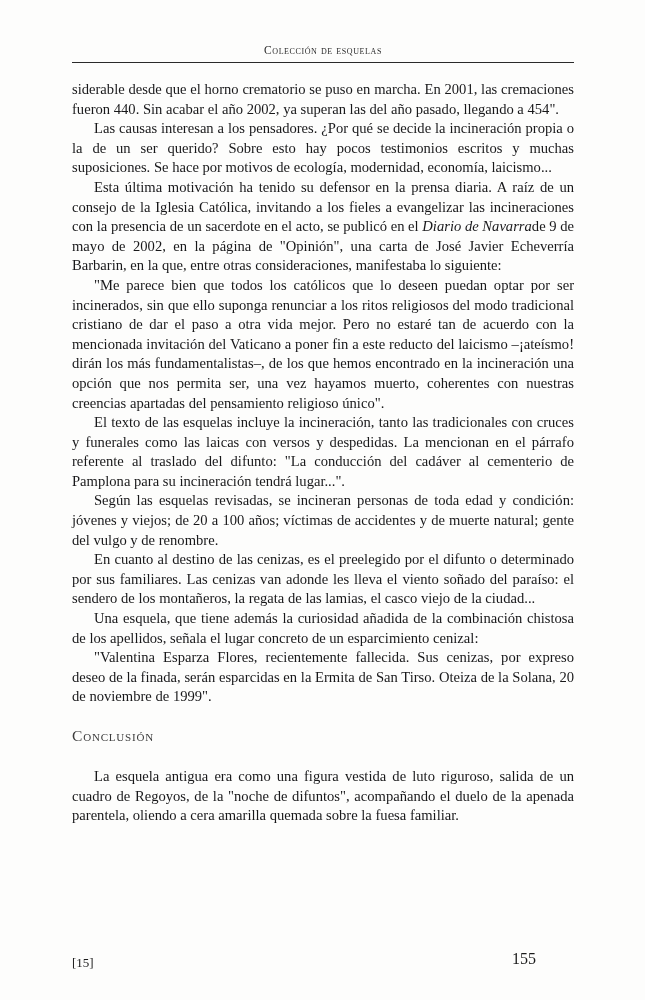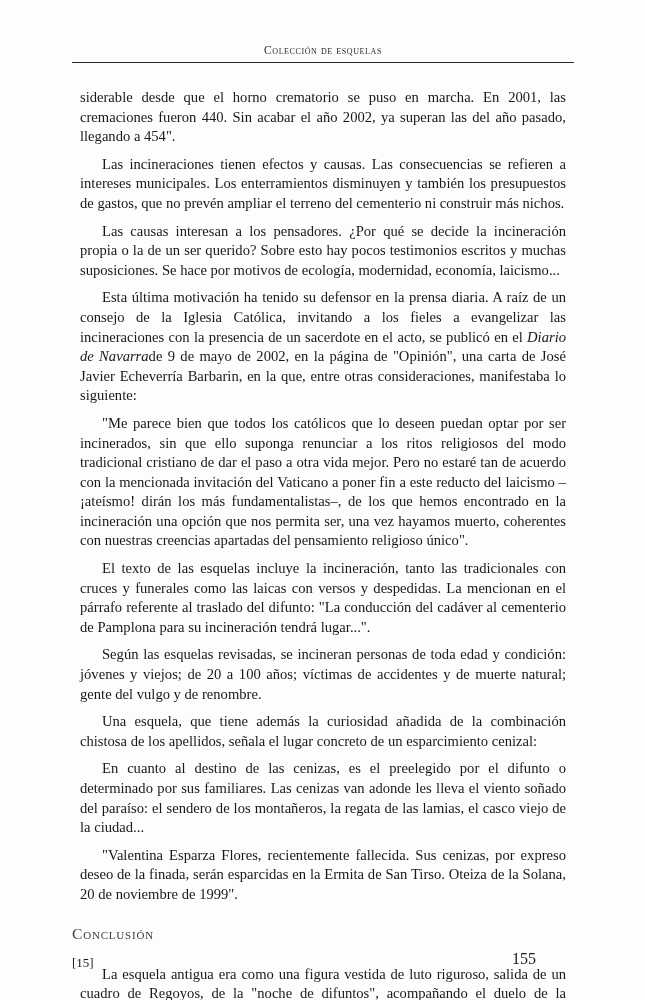--- a/index.html
+++ b/index.html
@@ -43,21 +43,21 @@
     height: 1px;
     background: #2a2a2a;
   }
   .body-col {
     position: absolute;
     left: 72px;
     top: 80px;
     width: 502px;
   }
   p {
-    margin: 8px;
+    margin: 0;
     text-align: justify;
     text-justify: inter-word;
     font-size: 14.6px;
     line-height: 19.6px;
     color: #18181a;
     hyphens: manual;
     font-family: Liberation Serif, serif;
   }
   p.indent {
     text-indent: 22px;
@@ -93,30 +93,29 @@
 <body>
 
 <div class="page">
 
   <div class="running-head">Colección de esquelas</div>
   <div class="head-rule"></div>
 
   <div class="body-col">
 
     <p>siderable desde que el horno crematorio se puso en marcha. En 2001, las cremaciones fueron 440. Sin acabar el año 2002, ya superan las del año pasado, llegando a 454".</p>
-    <p class="indent">Las incineraciones tienen efectos y causas. Las consecuencias se refieren a intereses municipales. Los enterramientos disminuyen y también los presupuestos de gastos, que no prevén ampliar el terreno del cementerio ni construir más nichos.</p>
     <p class="indent">Las causas interesan a los pensadores. ¿Por qué se decide la incineración propia o la de un ser querido? Sobre esto hay pocos testimonios escritos y muchas suposiciones. Se hace por motivos de ecología, modernidad, economía, laicismo...</p>
 
     <p class="indent"><span>Esta última motivación ha tenido su defensor en la prensa diaria. A raíz de un consejo de la Iglesia Católica, invitando a los fieles a evangelizar las incineraciones con la presencia de un sacerdote en el acto, se publicó en el </span><span class="it">Diario de Navarra</span><span>de 9 de mayo de 2002, en la página de "Opinión", una carta de José Javier Echeverría Barbarin, en la que, entre otras consideraciones, manifestaba lo siguiente:</span></p>
 
     <p class="indent">"Me parece bien que todos los católicos que lo deseen puedan optar por ser incinerados, sin que ello suponga renunciar a los ritos religiosos del modo tradicional cristiano de dar el paso a otra vida mejor. Pero no estaré tan de acuerdo con la mencionada invitación del Vaticano a poner fin a este reducto del laicismo –¡ateísmo! dirán los más fundamentalistas–, de los que hemos encontrado en la incineración una opción que nos permita ser, una vez hayamos muerto, coherentes con nuestras creencias apartadas del pensamiento religioso único".</p>
     <p class="indent">El texto de las esquelas incluye la incineración, tanto las tradicionales con cruces y funerales como las laicas con versos y despedidas. La mencionan en el párrafo referente al traslado del difunto: "La conducción del cadáver al cementerio de Pamplona para su incineración tendrá lugar...".</p>
     <p class="indent">Según las esquelas revisadas, se incineran personas de toda edad y condición: jóvenes y viejos; de 20 a 100 años; víctimas de accidentes y de muerte natural; gente del vulgo y de renombre.</p>
+    <p class="indent">En cuanto al destino de las cenizas, es el preelegido por el difunto o determinado por sus familiares. Las cenizas van adonde les lleva el viento soñado del paraíso: el sendero de los montañeros, la regata de las lamias, el casco viejo de la ciudad...</p>
     <p class="indent">Una esquela, que tiene además la curiosidad añadida de la combinación chistosa de los apellidos, señala el lugar concreto de un esparcimiento cenizal:</p>
-    <p class="indent">En cuanto al destino de las cenizas, es el preelegido por el difunto o determinado por sus familiares. Las cenizas van adonde les lleva el viento soñado del paraíso: el sendero de los montañeros, la regata de las lamias, el casco viejo de la ciudad...</p>
     <p class="indent">"Valentina Esparza Flores, recientemente fallecida. Sus cenizas, por expreso deseo de la finada, serán esparcidas en la Ermita de San Tirso. Oteiza de la Solana, 20 de noviembre de 1999".</p>
 
     <div class="section-title">Conclusión</div>
 
     <p class="indent">La esquela antigua era como una figura vestida de luto riguroso, salida de un cuadro de Regoyos, de la "noche de difuntos", acompañando el duelo de la apenada parentela, oliendo a cera amarilla quemada sobre la fuesa familiar.</p>
 
   </div>
 
   <div class="folio-left">[15]</div>
   <div class="folio-right">155</div>

